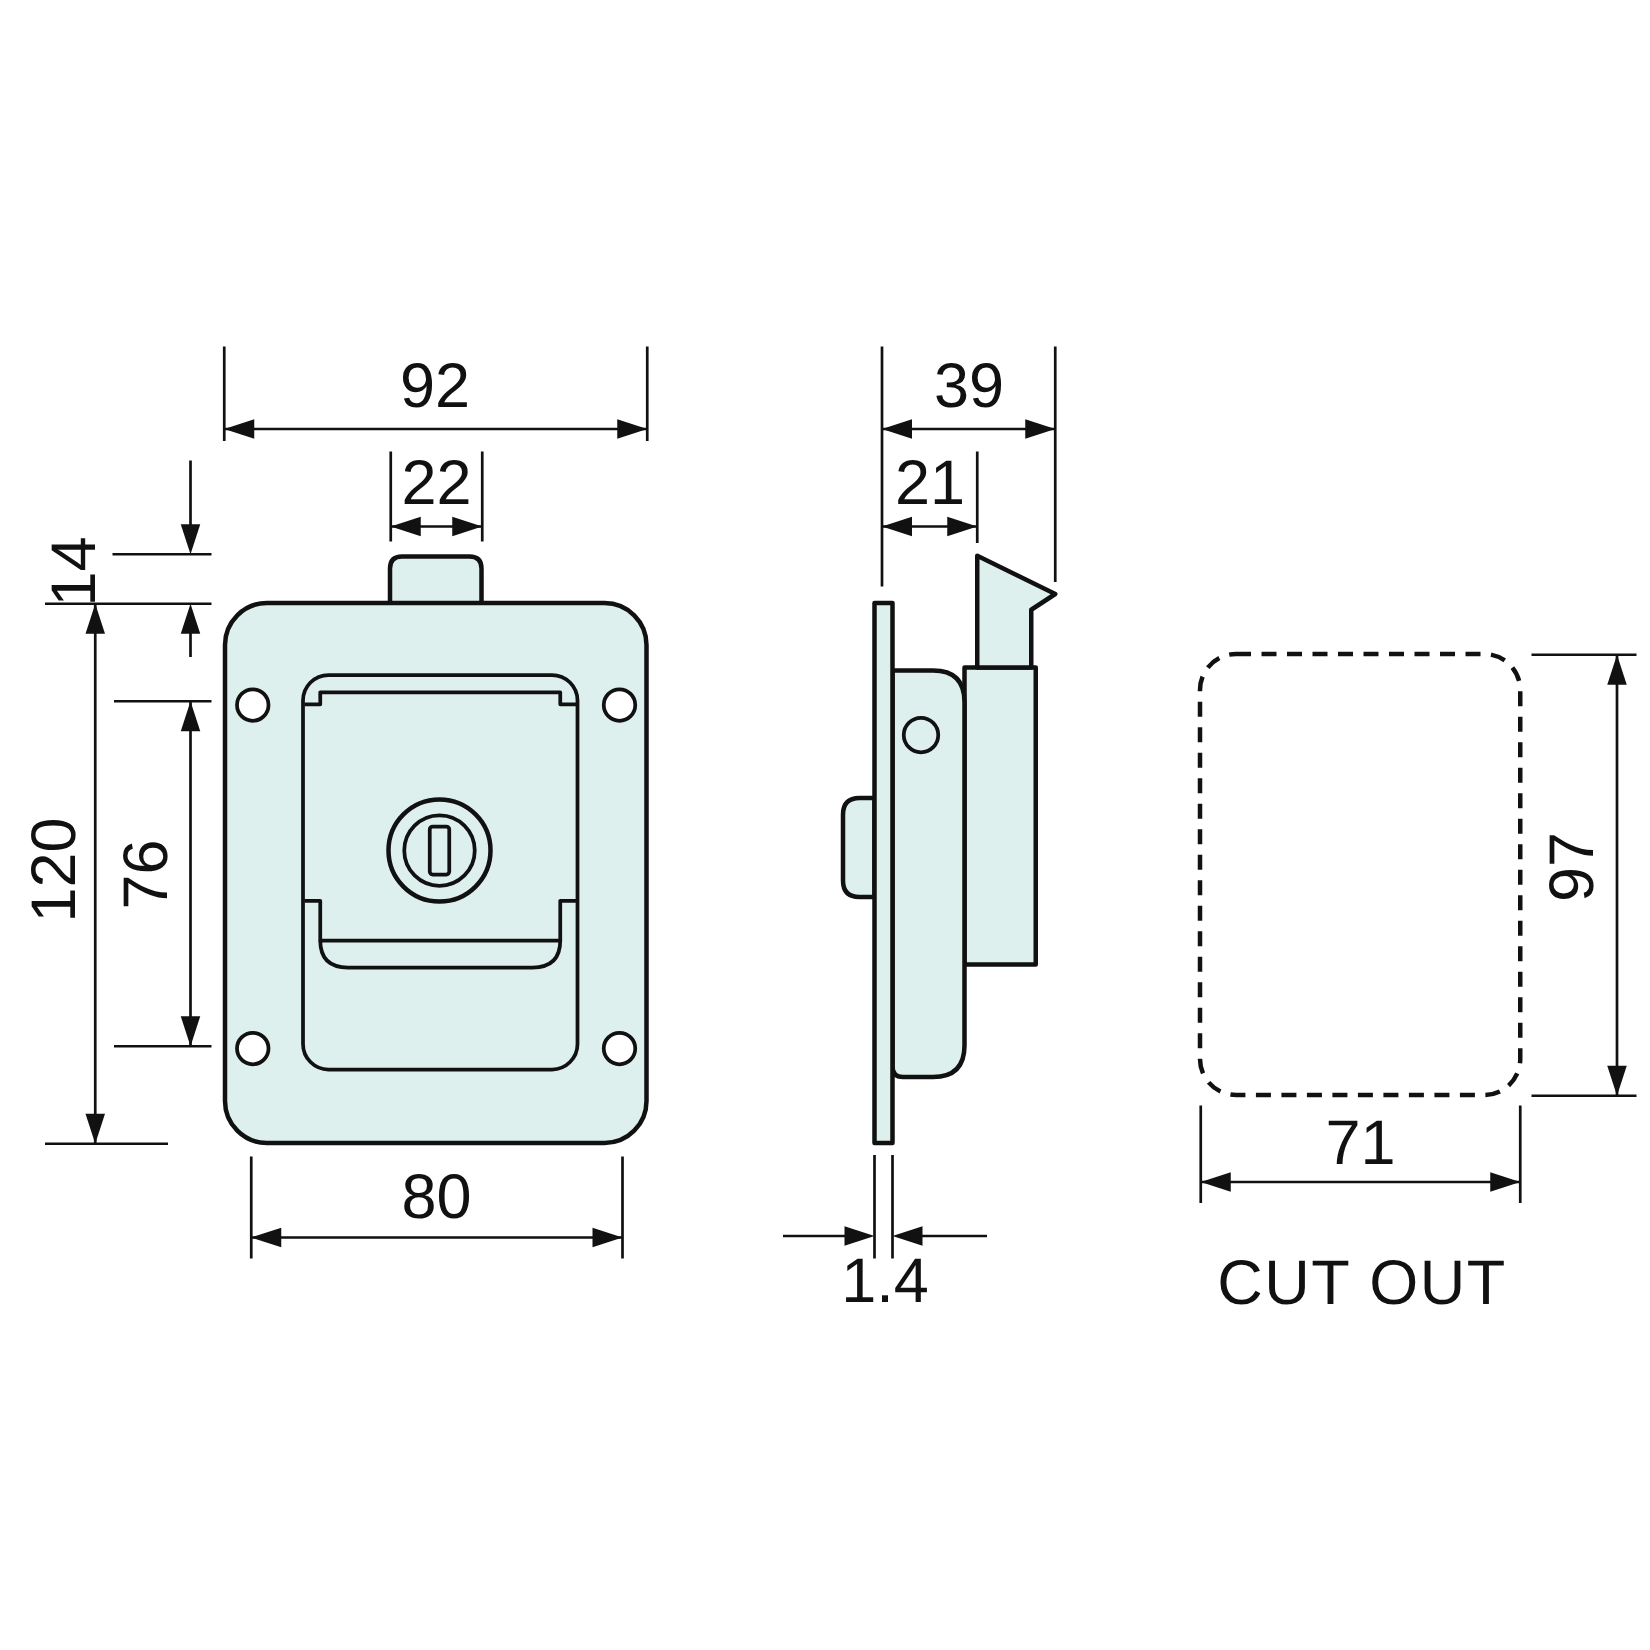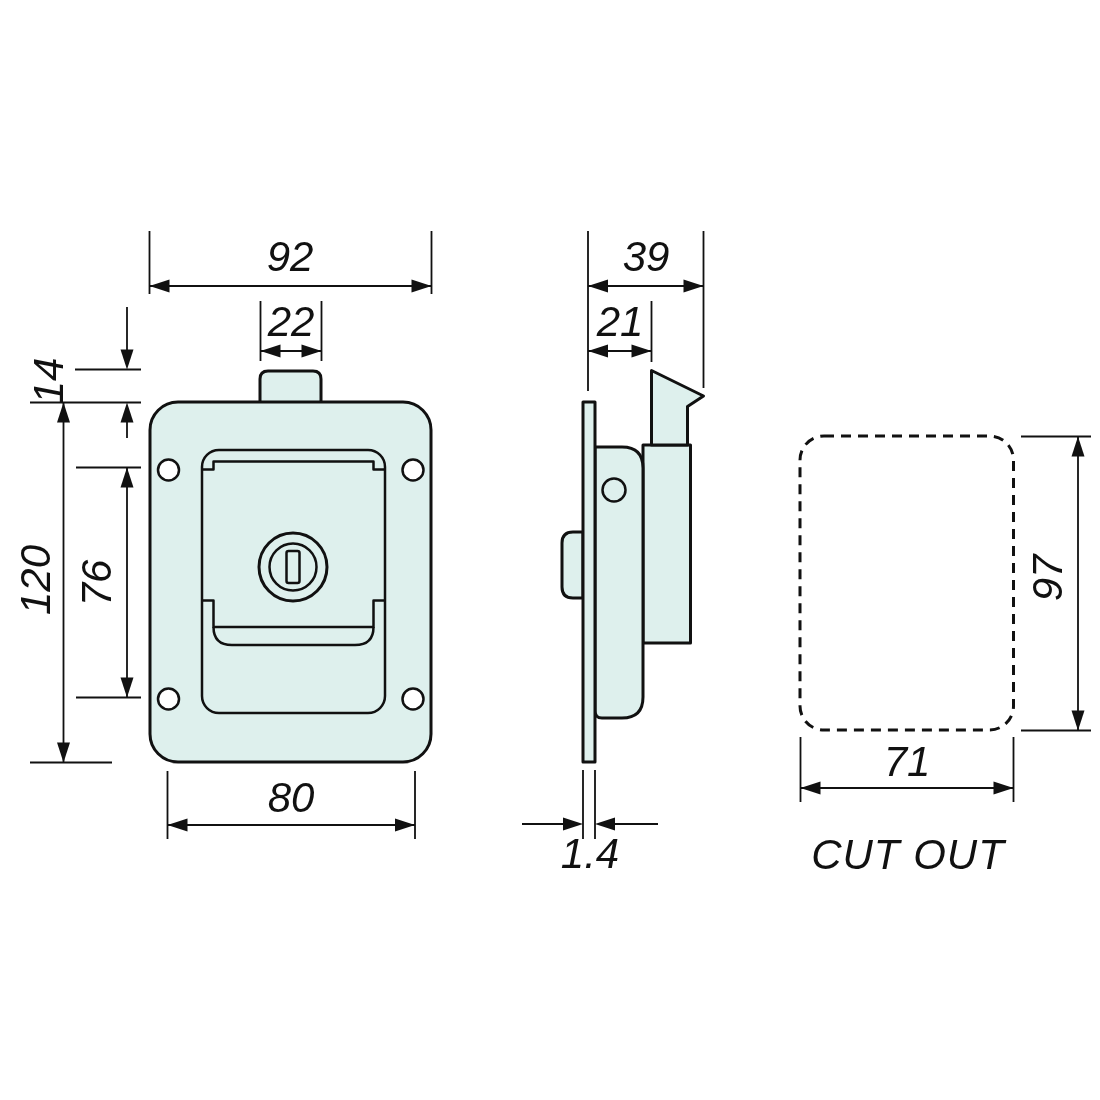--- a/index.html
+++ b/index.html
@@ -1,21 +1,21 @@
 <!DOCTYPE html>
 <html style="--part-fill: #def0ed; --line: #111111; --bg: #ffffff;"><head>
 <meta charset="utf-8">
 <style>
   :root {
     --part-fill: #def0ed;
     --line: #111111;
     --bg: #ffffff;
   }
   html, body { margin: 0; padding: 0; background: var(--bg); }
-  .stage { width: 1100px; height: 1100px; position: relative; background: var(--bg); overflow: hidden; font-style: italic; }
+  .stage { width: 1100px; height: 1100px; position: relative; background: var(--bg); overflow: hidden; }
   svg { display: block; }
   svg text {
     font-family: "Liberation Sans", "DejaVu Sans", sans-serif;
     font-size: 42px;
     fill: var(--line);
   }
   .caption { font-size: 42px; letter-spacing: 1px; }
   .part   { fill: var(--part-fill); stroke: var(--line); stroke-width: 3; stroke-linejoin: round; }
   .detail { fill: none; stroke: var(--line); stroke-width: 2.5; stroke-linejoin: round; }
   .hole   { fill: #ffffff; stroke: var(--line); stroke-width: 2.5; }

